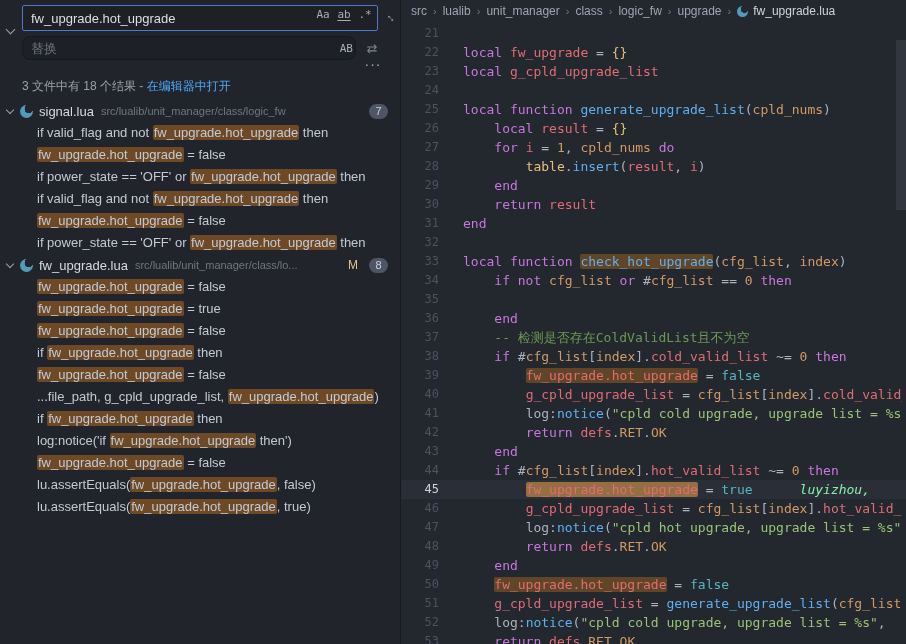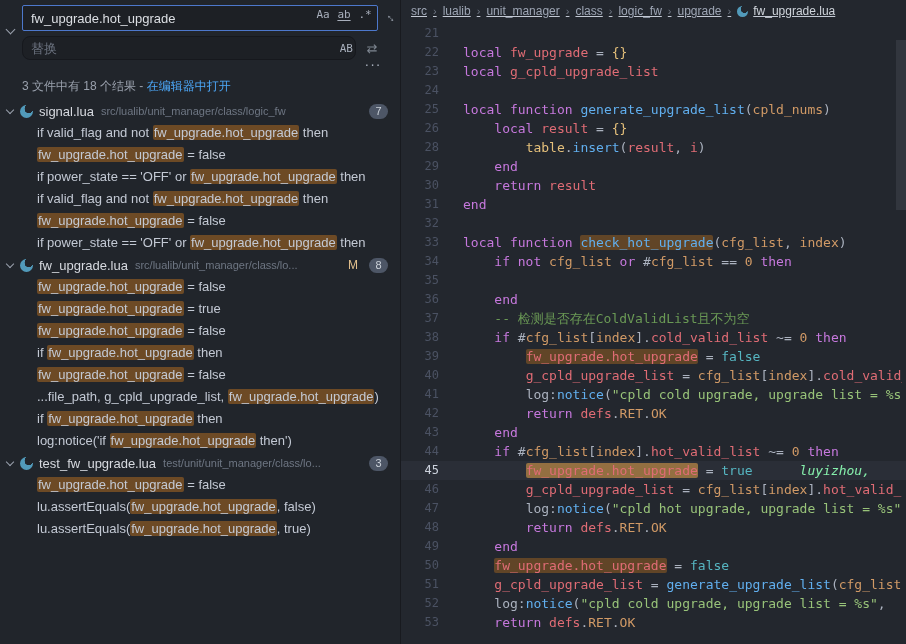--- a/index.html
+++ b/index.html
@@ -48,21 +48,21 @@
   .fpath{font-size:11px;color:#6e7683;margin-left:7px;flex:1 1 auto;white-space:nowrap;
     overflow:hidden;text-overflow:ellipsis;}
   .fmod{font-size:12px;color:#e2c08d;margin:0 7px 0 4px;flex:0 0 auto;}
   .badge{flex:0 0 auto;margin:0 12px 0 4px;background:#4d5666;color:#ccd2da;font-size:11px;
     line-height:15px;padding:0 6px;border-radius:9px;min-width:7px;text-align:center;}
   .result-row{height:22px;line-height:22px;padding-left:37px;font-size:13px;color:#c3c9d4;
     white-space:nowrap;overflow:hidden;cursor:pointer;}
   .match{background:rgba(226,130,30,0.40);border-radius:2px;padding:0 1px;}
   
   .editor{position:absolute;left:400px;top:0;width:506px;height:644px;background:#23272e;
-    border-left:1px solid #181a1f;box-sizing:border-box;overflow:hidden;text-decoration:underline;}
+    border-left:1px solid #181a1f;box-sizing:border-box;overflow:hidden;}
   .breadcrumb{height:22px;display:flex;align-items:center;padding-left:10px;font-size:12px;
     color:#9da5b4;white-space:nowrap;overflow:hidden;}
   .bc-item{cursor:pointer;}
   .bc-sep{margin:0 6px;color:#6e7683;font-size:11px;}
   .bc-file{display:flex;align-items:center;color:#cfd4db;cursor:pointer;}
   .bc-file .lua-icon{width:11px;height:11px;flex-basis:11px;margin:0 5px 0 0;
     background:radial-gradient(circle at 68% 30%, rgba(0,0,0,0) 0 3.6px, #519aba 3.8px);}
   .code{position:absolute;top:24px;left:0;right:0;font:13px/19px "DejaVu Sans Mono",monospace;}
   .line{height:19px;position:relative;cursor:text;}
   .line .ln{position:absolute;left:0;top:0;width:38px;text-align:right;color:#4b5263;
@@ -132,27 +132,20 @@
         <span class="badge">8</span>
       </div>
       <div class="result-row"><span class="match">fw_upgrade.hot_upgrade</span><span> = false</span></div>
       <div class="result-row"><span class="match">fw_upgrade.hot_upgrade</span><span> = true</span></div>
       <div class="result-row"><span class="match">fw_upgrade.hot_upgrade</span><span> = false</span></div>
       <div class="result-row"><span>if </span><span class="match">fw_upgrade.hot_upgrade</span><span> then</span></div>
       <div class="result-row"><span class="match">fw_upgrade.hot_upgrade</span><span> = false</span></div>
       <div class="result-row"><span>...file_path, g_cpld_upgrade_list, </span><span class="match">fw_upgrade.hot_upgrade</span><span>)</span></div>
       <div class="result-row"><span>if </span><span class="match">fw_upgrade.hot_upgrade</span><span> then</span></div>
       <div class="result-row"><span>log:notice('if </span><span class="match">fw_upgrade.hot_upgrade</span><span> then')</span></div>
-      <div class="file-header">
-        <span class="chev"></span>
-        <span class="lua-icon"></span>
-        <span class="fname">test_fw_upgrade.lua</span>
-        <span class="fpath">test/unit/unit_manager/class/lo...</span>
-        <span class="badge">3</span>
-      </div>
       <div class="result-row"><span class="match">fw_upgrade.hot_upgrade</span><span> = false</span></div>
       <div class="result-row"><span>lu.assertEquals(</span><span class="match">fw_upgrade.hot_upgrade</span><span>, false)</span></div>
       <div class="result-row"><span>lu.assertEquals(</span><span class="match">fw_upgrade.hot_upgrade</span><span>, true)</span></div>
     </div>
 </div>
 
 <div class="editor">
   <div class="breadcrumb">
       <span class="bc-item">src</span>
       <span class="bc-sep">›</span>
@@ -190,20 +183,24 @@
       </div>
       <div class="line">
         <span class="ln">25</span>
         <span class="content"><span class="kw">local function </span><span class="fn">generate_upgrade_list</span><span class="d">(</span><span class="num">cpld_nums</span><span class="d">)</span></span>
       </div>
       <div class="line">
         <span class="ln">26</span>
         <span class="content"><span class="d">    </span><span class="kw">local </span><span class="var">result</span><span class="d"> = </span><span class="gold">{}</span></span>
       </div>
       <div class="line">
+        <span class="ln">27</span>
+        <span class="content"><span class="d">    </span><span class="kw">for </span><span class="var">i</span><span class="d"> = </span><span class="num">1</span><span class="d">, </span><span class="num">cpld_nums</span><span class="kw"> do</span></span>
+      </div>
+      <div class="line">
         <span class="ln">28</span>
         <span class="content"><span class="d">        </span><span class="gold">table</span><span class="d">.</span><span class="fn">insert</span><span class="d">(</span><span class="var">result</span><span class="d">, </span><span class="var">i</span><span class="d">)</span></span>
       </div>
       <div class="line">
         <span class="ln">29</span>
         <span class="content"><span class="d">    </span><span class="kw">end</span></span>
       </div>
       <div class="line">
         <span class="ln">30</span>
         <span class="content"><span class="d">    </span><span class="kw">return </span><span class="var">result</span></span>

